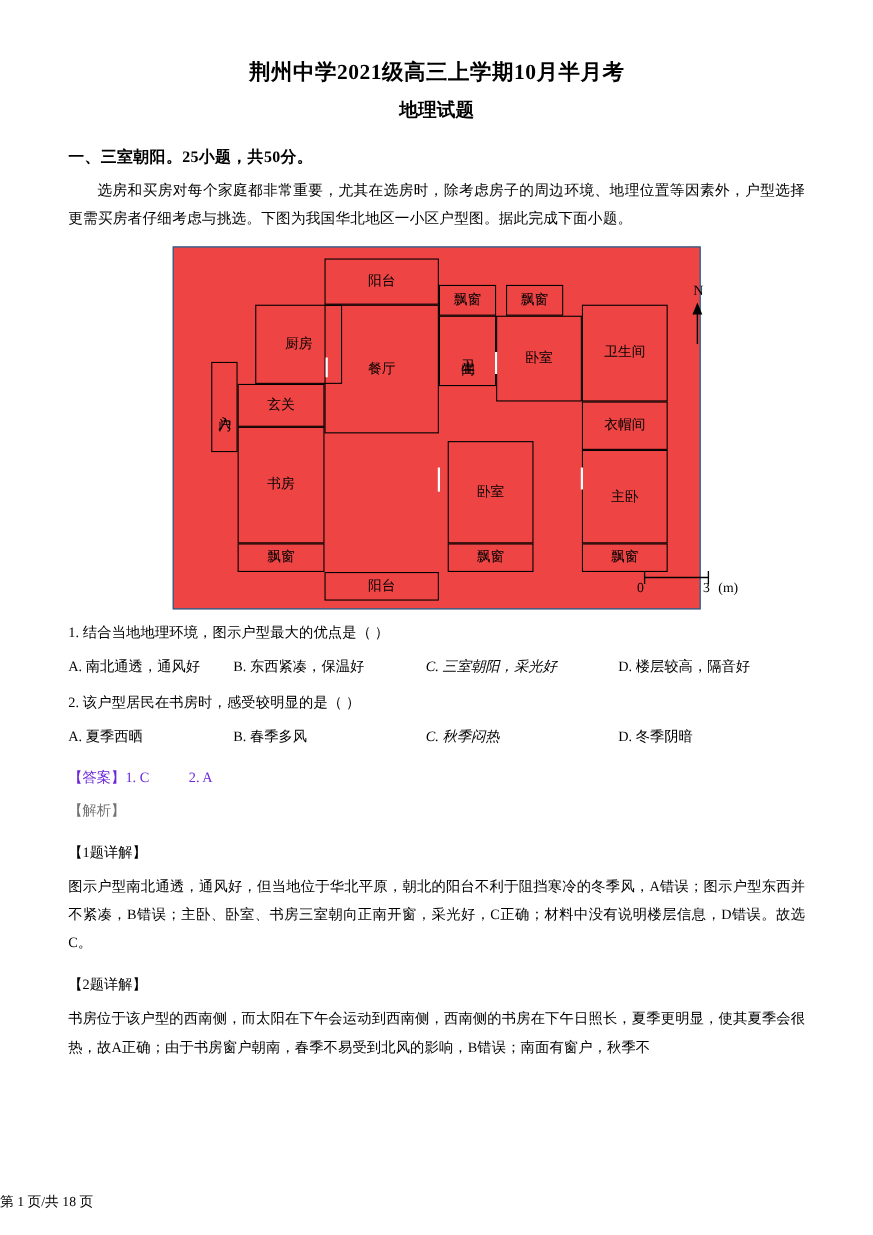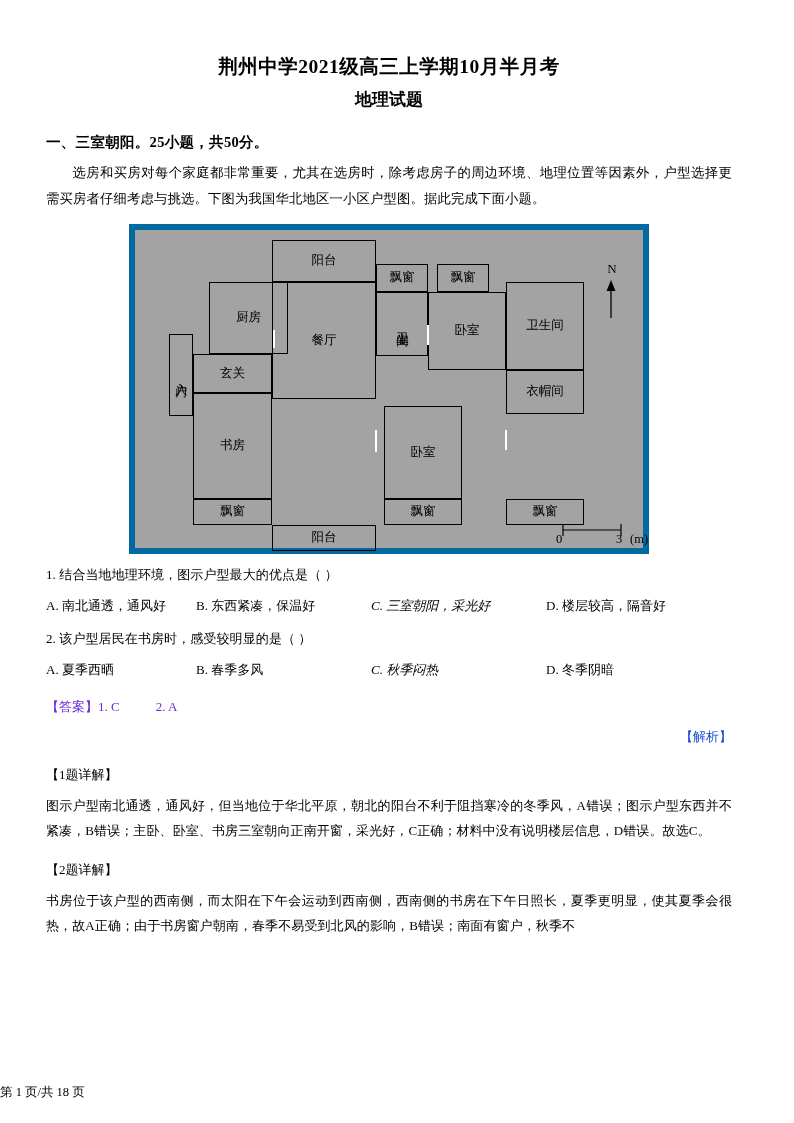--- a/index.html
+++ b/index.html
@@ -13,21 +13,21 @@
     font-family: "Liberation Serif", serif;
     color: #000000;
     position: relative;
     overflow: hidden;
   }
   .page {
     position: relative;
     width: 794px;
     height: 1123px;
     box-sizing: border-box;
-    padding: 52px 62px 0 46px;
+    padding: 52px 62px 0 62px;
   }
   .doc-title {
     text-align: center;
     font-family: "Liberation Serif", serif;
     font-weight: bold;
     font-size: 19.5px;
     letter-spacing: 0.5px;
     margin: 0;
     line-height: 1.5;
   }
@@ -72,25 +72,24 @@
   .o3 { width: 175px; font-style: italic; }
   .o4 { width: 170px; }
   .ans {
     color: #6d28d9;
     font-size: 13px;
     margin: 13px 0 0 0;
     line-height: 1.8;
   }
   .ans .sp { display:inline-block; width: 36px; }
   .analysis {
-    color: #1d4ed8;
+    color: #737373;
     font-size: 13px;
     margin: 7px 0 0 0;
     line-height: 1.8;
-    text-align: right;
   }
   .detail-head {
     font-size: 13px;
     font-weight: normal;
     margin: 14px 0 0 0;
     line-height: 1.8;
   }
   .detail-body {
     font-size: 13px;
     line-height: 1.95;
@@ -108,25 +107,25 @@
   }
 
   
   .figure {
     margin: 12px 0 0 0;
     display: flex;
     justify-content: center;
   }
   .plan {
     position: relative;
-    width: 520px;
+    width: 480px;
     height: 330px;
-    border: 6px solid #0369a1;
+    border: 1px solid #0369a1;
     box-sizing: border-box;
-    background: #a3a3a3;
+    background: #ef4444;
     font-size: 12.5px;
   }
   .plan .rm {
     position: absolute;
     border: 1px solid #000;
     box-sizing: border-box;
     display: flex;
     align-items: center;
     justify-content: center;
     text-align: center;
@@ -214,20 +213,23 @@
 
 
       <div class="rm" style="left:58px; top:163px; width:79px; height:106px;">
         <span>书房</span>
       </div>
 
       <div class="rm" style="left:249px; top:176px; width:78px; height:93px;">
         <span>卧室</span>
       </div>
 
+      <div class="rm" style="left:371px; top:184px; width:78px; height:85px;">
+        <span>主卧</span>
+      </div>
 
       <div class="rm" style="left:58px; top:269px; width:79px; height:26px;">
         <span>飘窗</span>
       </div>
 
       <div class="rm" style="left:137px; top:295px; width:104px; height:26px;">
         <span>阳台</span>
       </div>
 
       <div class="rm" style="left:249px; top:269px; width:78px; height:26px;">

